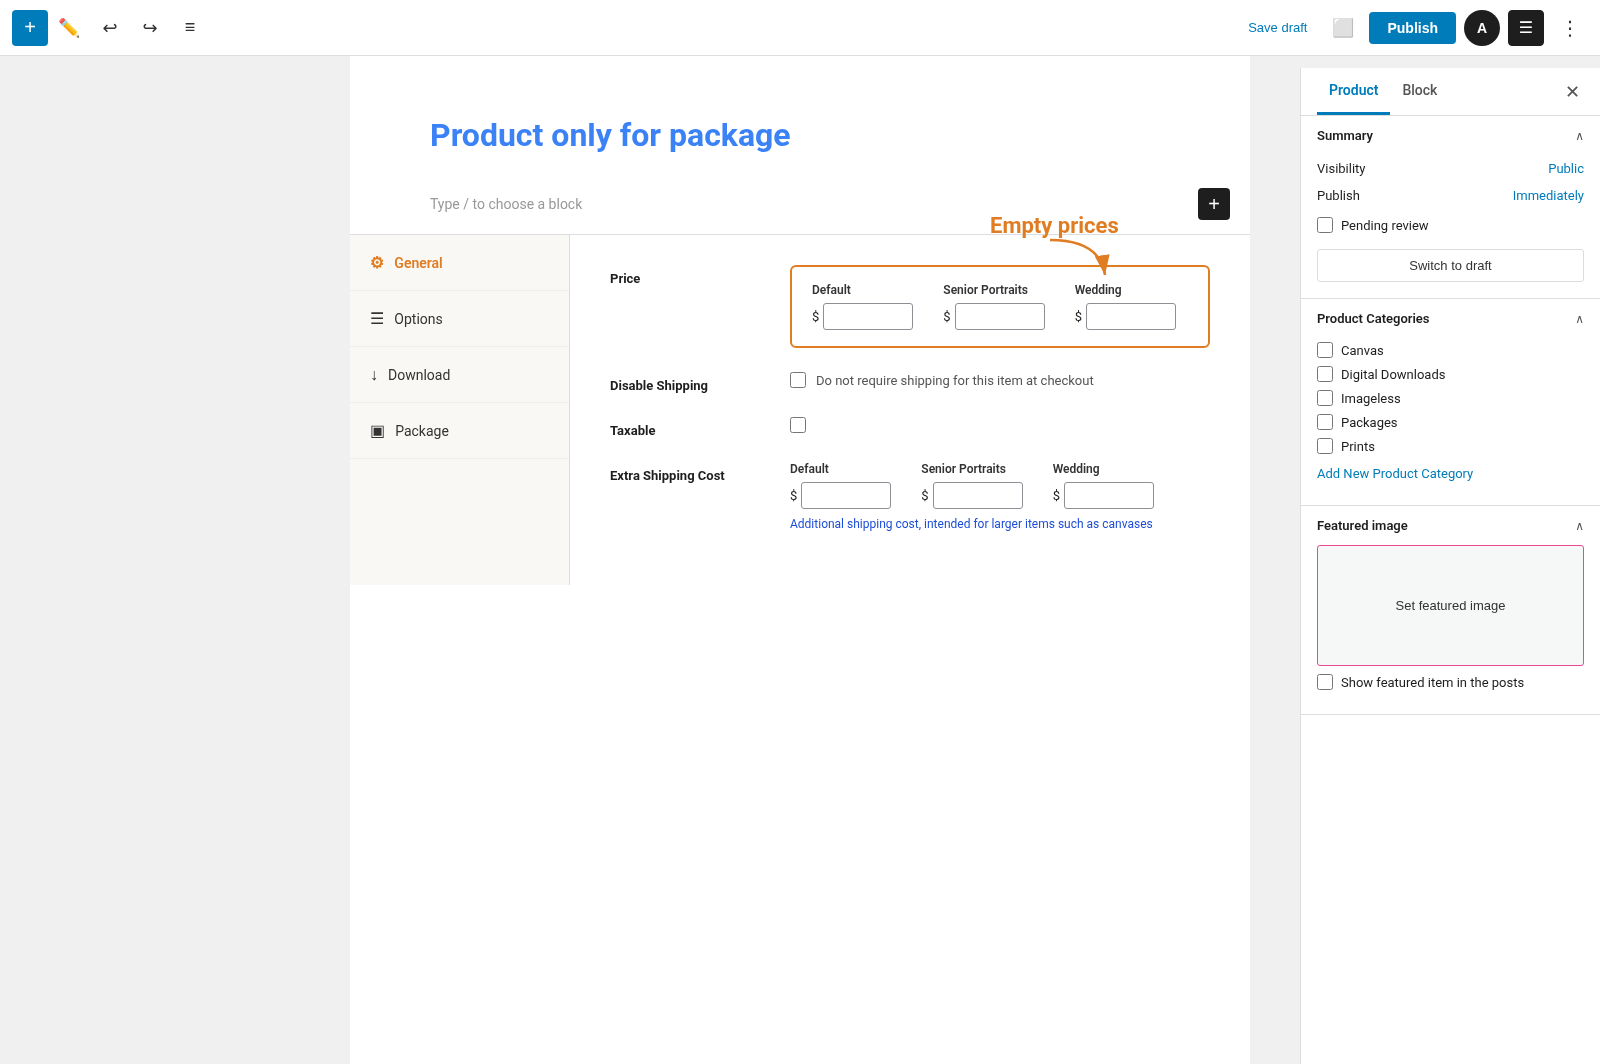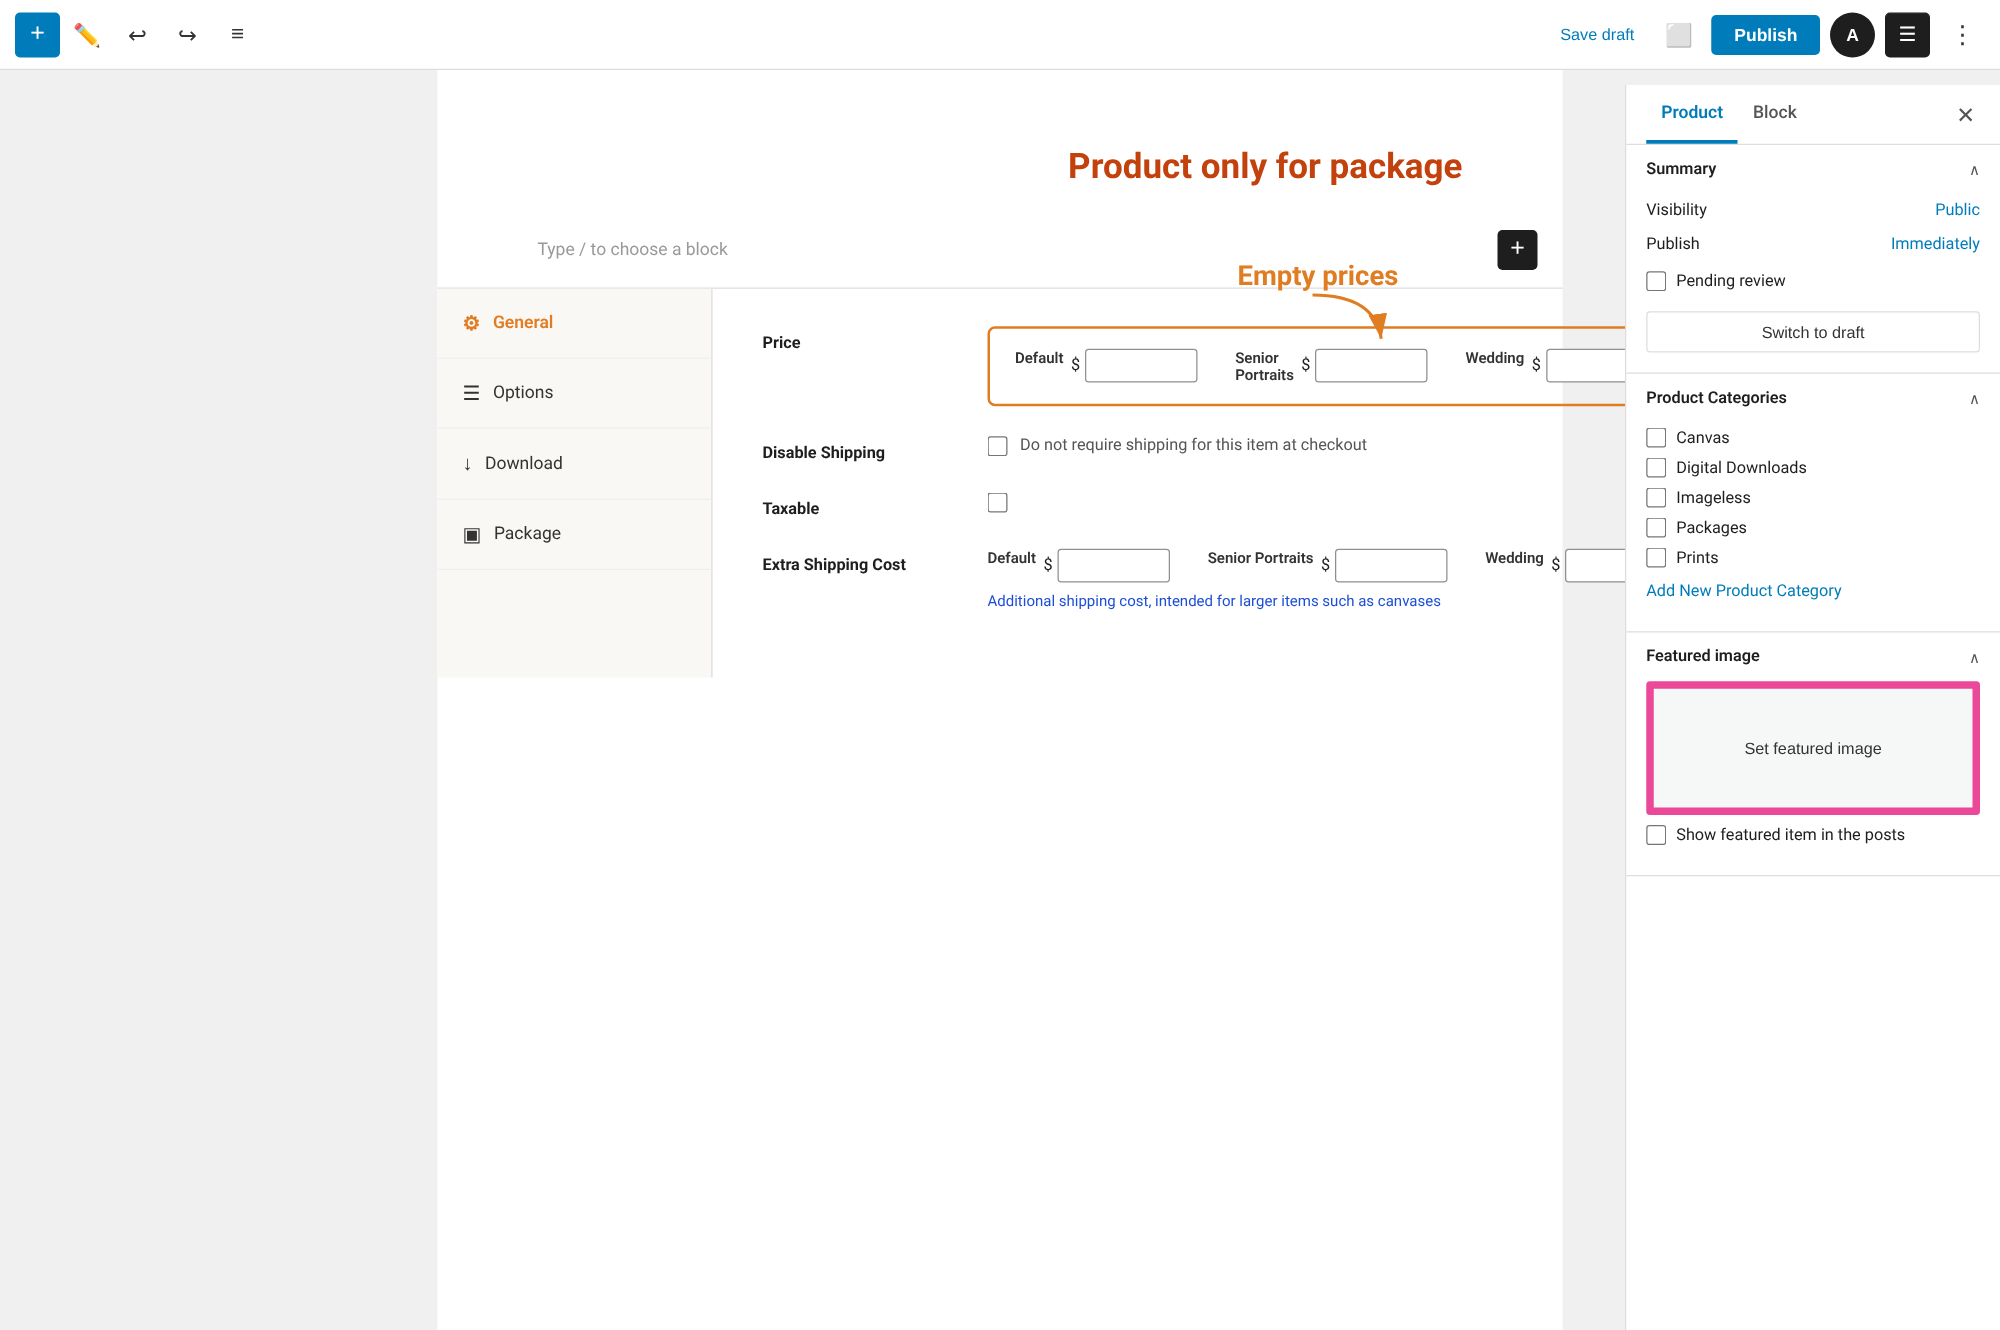--- a/index.html
+++ b/index.html
@@ -55,22 +55,22 @@
     .editor-content {
       max-width: 900px; margin: 0 auto; background: #fff;
       min-height: calc(100vh - 56px);
     }
 
     
     .title-area {
       padding: 60px 80px 20px; border-bottom: none;
     }
     .post-title {
-      font-size: 28px; font-weight: 700; color: #c2410c; line-height: 1.2;
-      border: none; outline: none; width: 100%; text-align: right;
+      font-size: 32px; font-weight: 700; color: #3b82f6; line-height: 1.2;
+      border: none; outline: none; width: 100%;
     }
 
     
     .block-placeholder {
       padding: 20px 80px; position: relative; min-height: 60px;
       display: flex; align-items: center;
     }
     .placeholder-text { color: #999; font-size: 14px; }
     .add-block-btn {
       position: absolute; right: 20px; top: 50%; transform: translateY(-50%);
@@ -115,21 +115,21 @@
     }
 
     
     .price-highlight {
       border: 2.5px solid #e07c22; border-radius: 6px; padding: 16px 20px;
       flex: 1;
     }
     .price-columns {
       display: flex; gap: 30px; align-items: flex-start;
     }
-    .price-col { display: flex; flex-direction: row; gap: 6px; }
+    .price-col { display: flex; flex-direction: column; gap: 6px; }
     .price-col-label { font-size: 12px; font-weight: 600; color: #333; }
     .price-input-wrap { display: flex; align-items: center; gap: 4px; font-size: 13px; }
     .price-input {
       width: 90px; padding: 5px 8px; border: 1px solid #8c8f94;
       border-radius: 3px; font-size: 13px;
     }
 
     
     .field-checkbox { width: 16px; height: 16px; cursor: pointer; }
 
@@ -190,21 +190,21 @@
       cursor: pointer; color: #333; margin-top: 8px;
     }
 
     
     .category-item { display: flex; align-items: center; gap: 8px; padding: 4px 0; font-size: 13px; }
     .category-checkbox { width: 16px; height: 16px; cursor: pointer; }
     .add-category-link { color: #007cba; cursor: pointer; font-size: 13px; padding: 8px 0; display: block; }
 
     
     .featured-image-btn {
-      width: 100%; padding: 40px 16px; border: 6px solid #ec4899;
+      width: 100%; padding: 52px 16px; border: 1px solid #ec4899;
       background: #f6f7f7; text-align: center; cursor: pointer;
       font-size: 13px; color: #333; border-radius: 3px;
     }
 
     .show-featured-row { display: flex; align-items: center; gap: 8px; padding: 8px 0; font-size: 13px; }
 
     
     .annotation-container {
       position: relative;
     }

